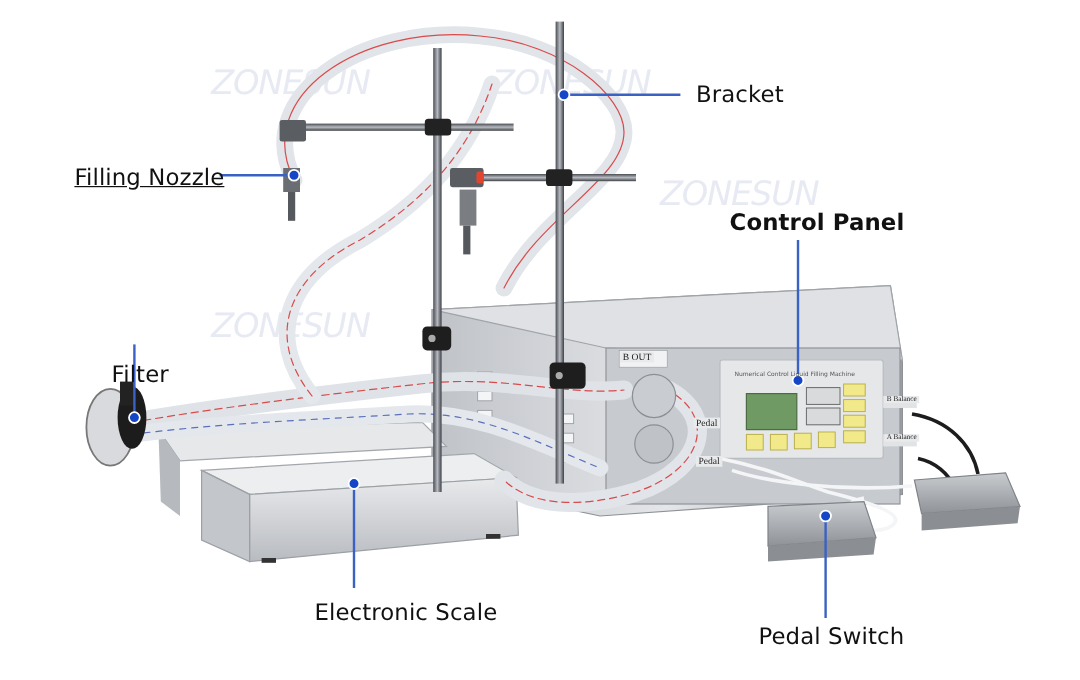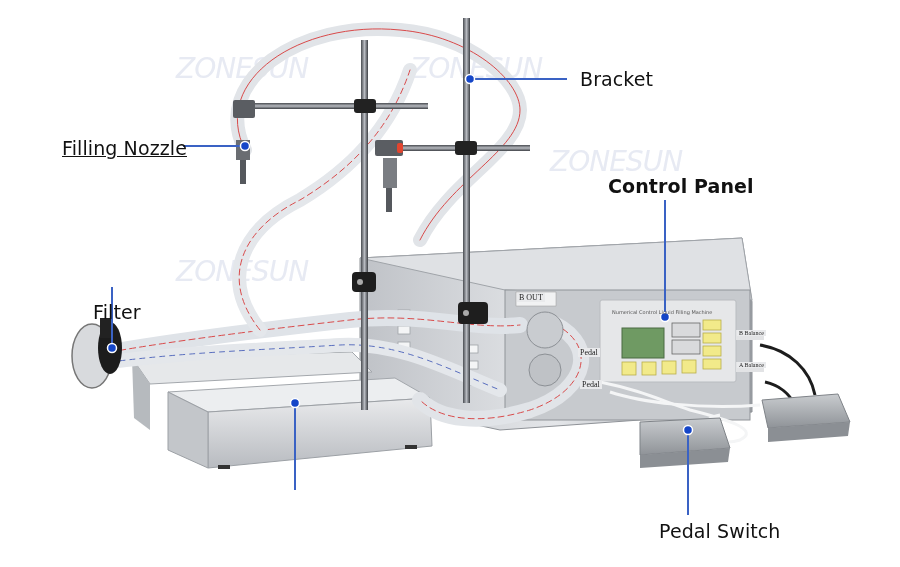--- a/index.html
+++ b/index.html
@@ -197,14 +197,15 @@
   <div class="port-label" style="left:578px; top:348px;">Pedal</div>
   <div class="port-label" style="left:580px; top:380px;">Pedal</div>
   <div class="port-label" style="left:737px; top:330px; font-size:6px;">B Balance</div>
   <div class="port-label" style="left:737px; top:362px; font-size:6px;">A Balance</div>
   <div class="panel-title" style="left:612px; top:309px;">Numerical Control Liquid Filling Machine</div>
 
   <div class="label" style="left:580px; top:68px;">Bracket</div>
   <div class="label" style="left:62px; top:137px;text-decoration:underline;">Filling Nozzle</div>
   <div class="label" style="left:608px; top:175px;font-weight:bold;">Control Panel</div>
   <div class="label" style="left:93px; top:265px;margin-top:36px;">Filter</div>
-  <div class="label" style="left:659px; top:520px;">Pedal Switch</div>
+  <div class="label" style="left:262px; top:500px;">Electronic Scale</div>
+  <div class="label" style="left:632px; top:520px;">Pedal Switch</div>
 </div>
 
 </body></html>

